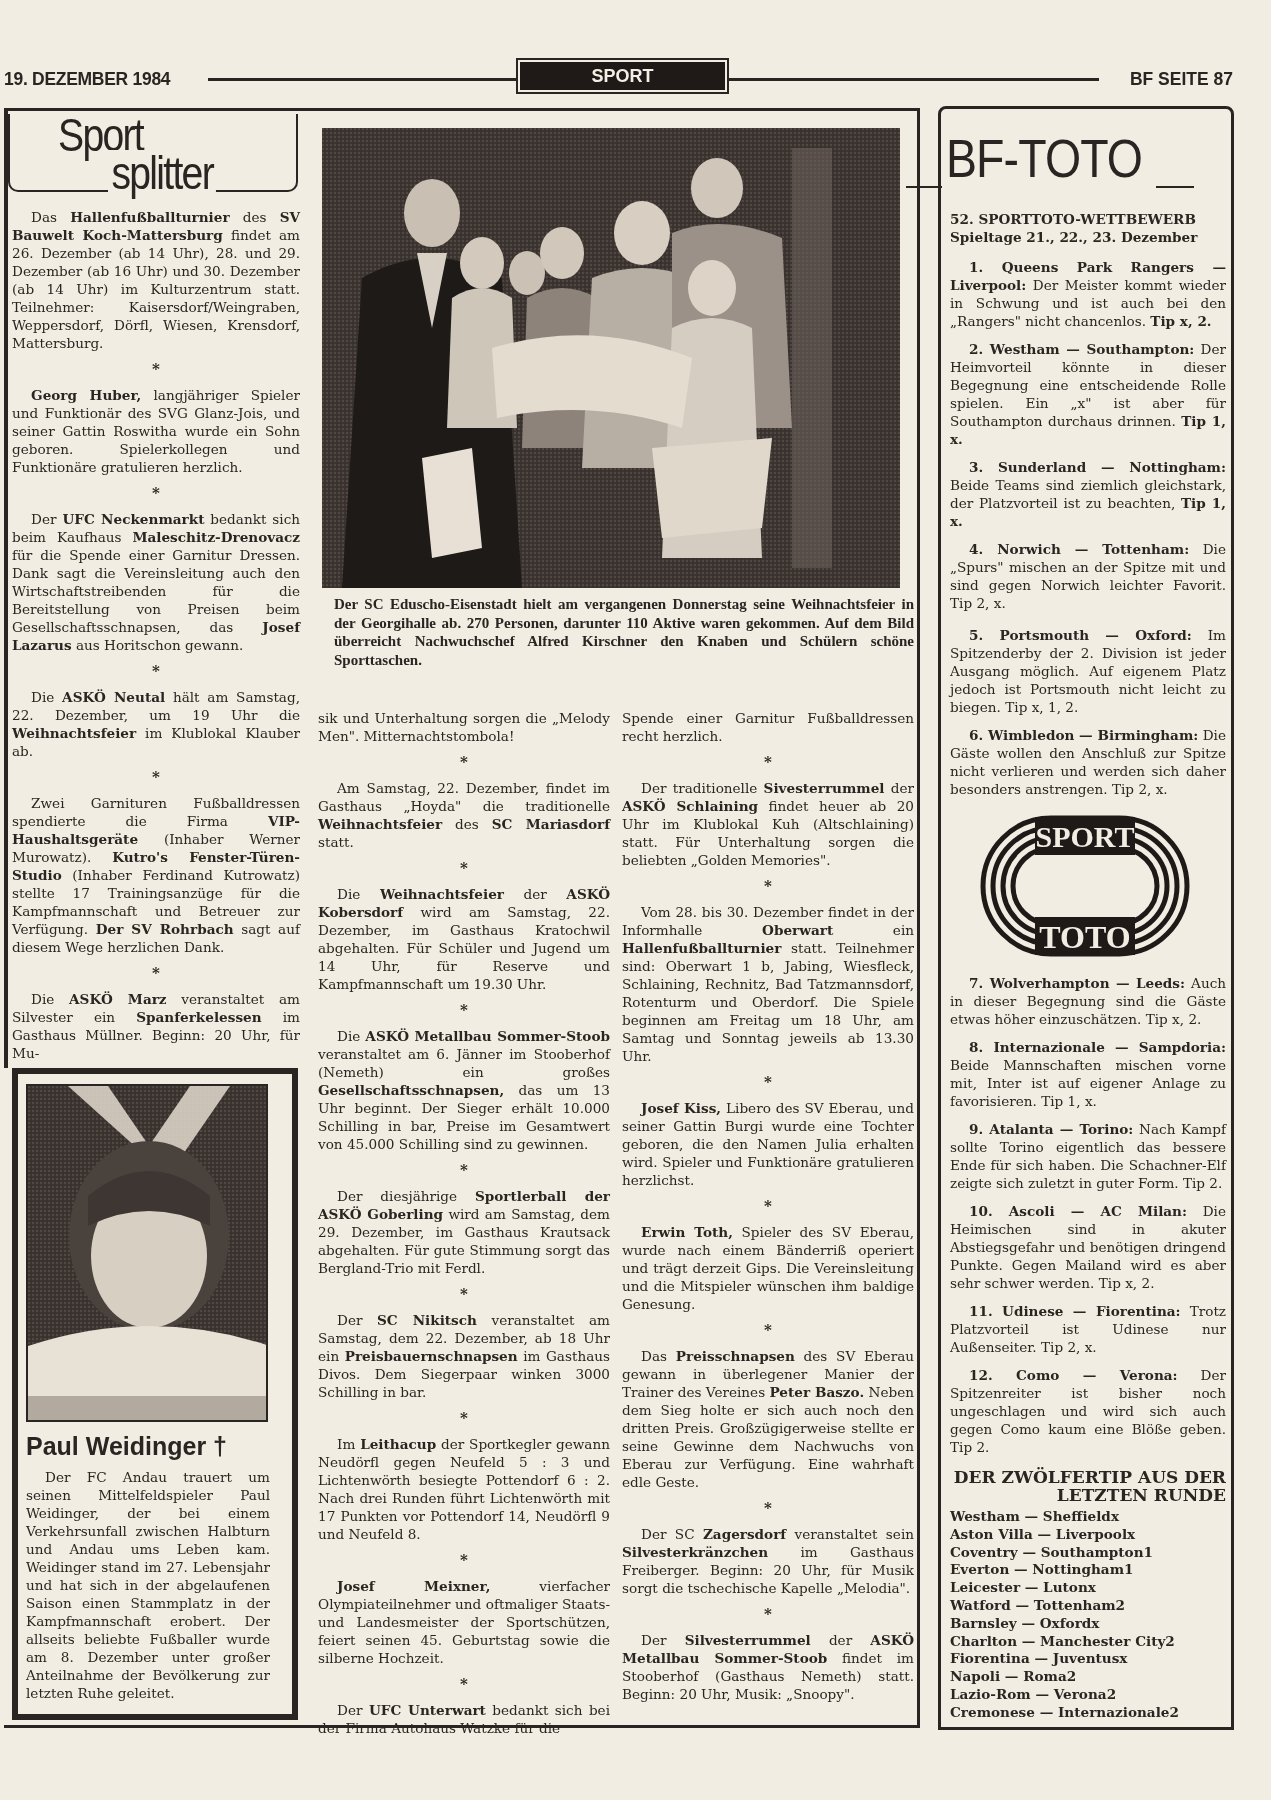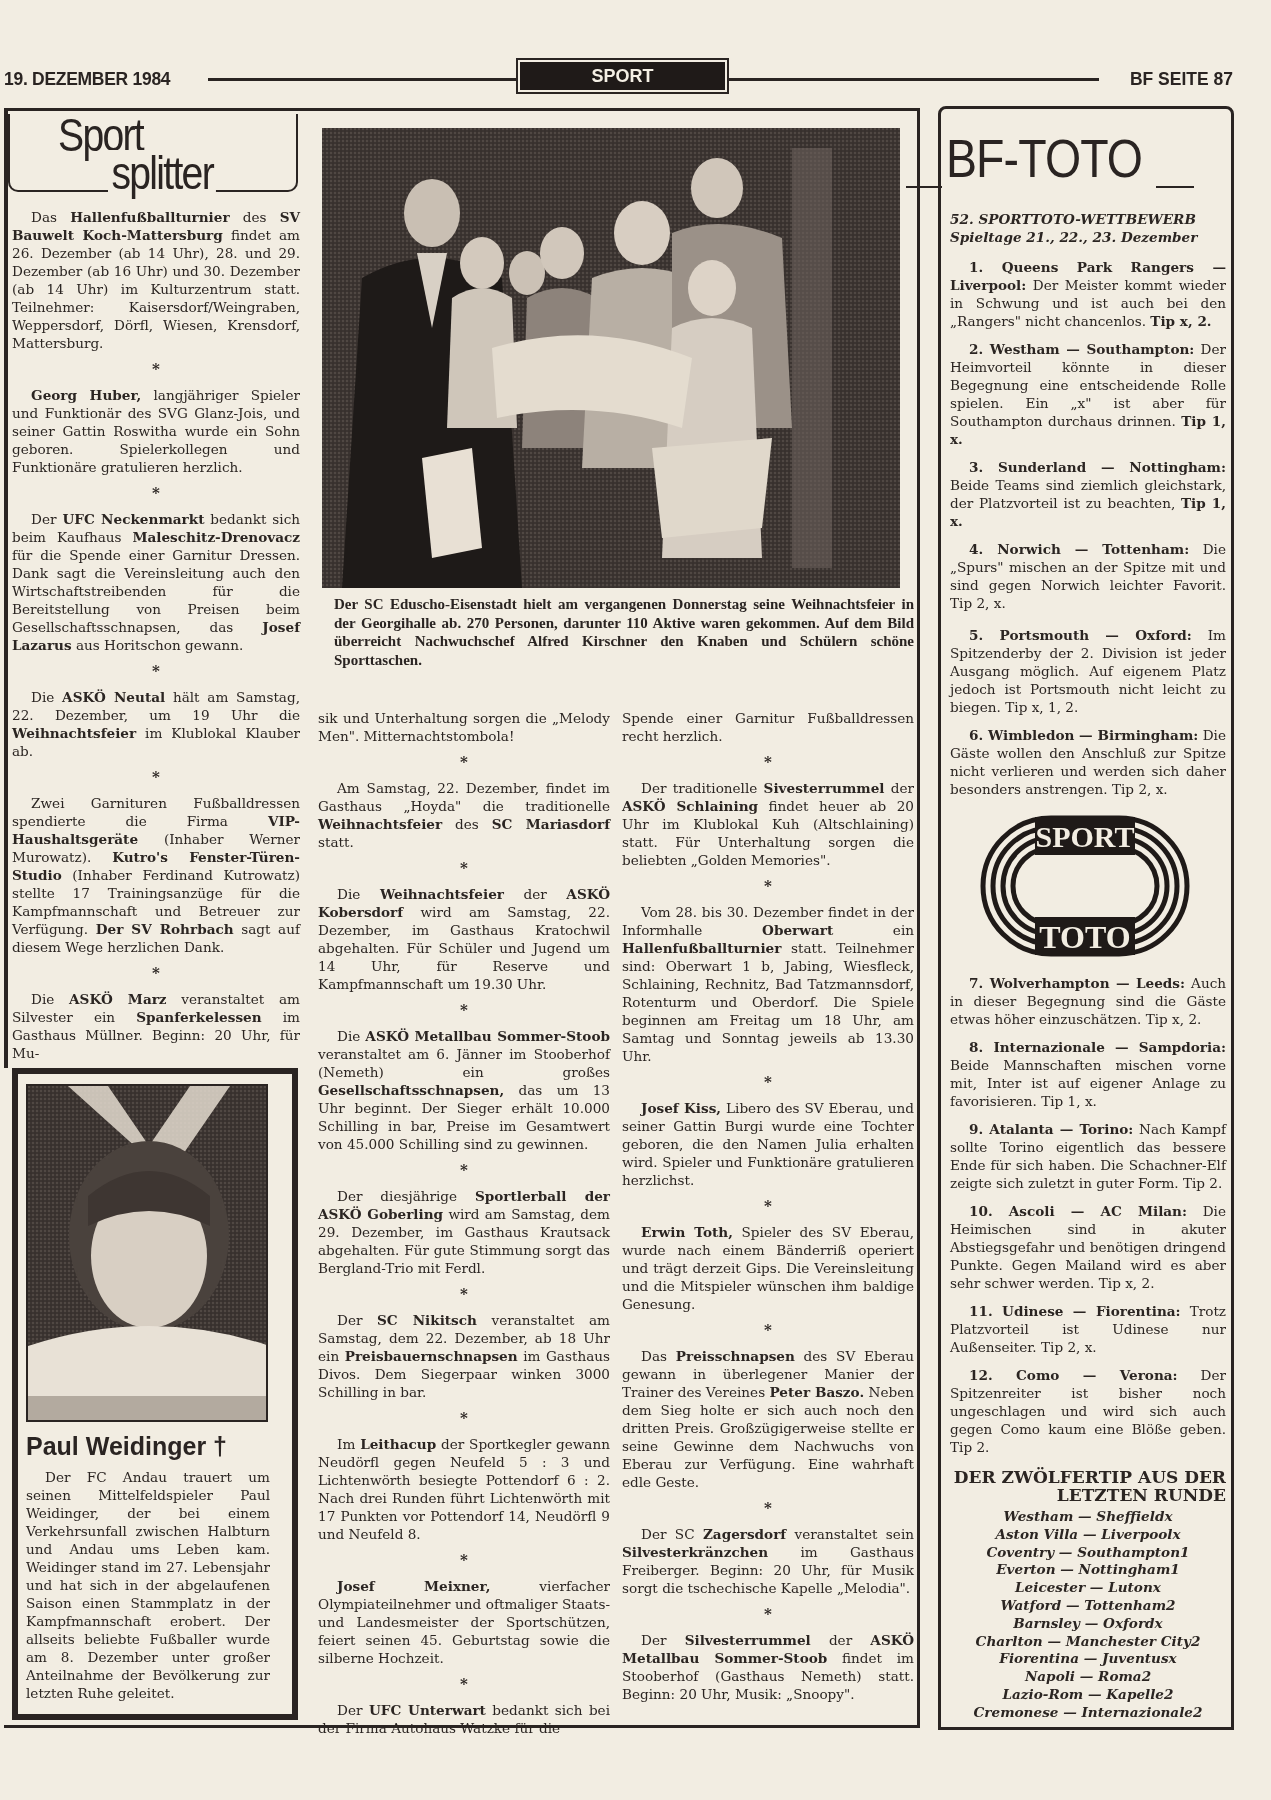--- a/index.html
+++ b/index.html
@@ -45,22 +45,22 @@
   .photo-portrait-frame { left: 12px; top: 1068px; width: 286px; height: 652px; border: 6px solid #2a2422; background: #f2ede2; }
   .photo-portrait { left: 26px; top: 1084px; width: 242px; height: 338px; background: #3a3330; overflow: hidden; border: 2px solid #2a2422; }
 
   .caption { left: 334px; top: 595px; width: 580px; font-family: "Liberation Serif", serif; font-weight: bold; font-size: 15px; line-height: 18.6px; text-align: justify; color: #2a2422; }
 
   .obit-title { left: 26px; top: 1432px; font-family: "Liberation Sans", sans-serif; font-weight: bold; font-size: 25px; color: #2a2422; }
   .obit-body { left: 26px; top: 1468px; width: 244px; }
 
   
   .zwoelf-title { font-weight: bold; font-size: 17px; line-height: 18px; margin-top: 12px; text-align: right; }
-  .zwoelf-row { display: flex; justify-content: center; font-weight: bold; font-size: 13.6px; line-height: 17.8px; font-style: italic; }
-  .sub-head { font-weight: bold; font-size: 13.6px; line-height: 18px; text-align: left; font-style: italic; }
+  .zwoelf-row { display: flex; justify-content: flex-start; font-weight: bold; font-size: 13.6px; line-height: 17.8px; }
+  .sub-head { font-weight: bold; font-size: 13.6px; line-height: 18px; text-align: left; }
 
   
   .toto-logo { left: 980px; top: 815px; width: 210px; height: 142px; }
 </style>
 </head>
 <body>
 
 <div class="abs hdr-date">19. DEZEMBER 1984</div>
 <div class="abs hdr-line" style="left:208px;width:308px;"></div>
 <div class="abs hdr-section">
@@ -244,21 +244,21 @@
       </div>
       <div class="zwoelf-row">
         <span>Fiorentina — Juventus</span>
         <span>x</span>
       </div>
       <div class="zwoelf-row">
         <span>Napoli — Roma</span>
         <span>2</span>
       </div>
       <div class="zwoelf-row">
-        <span>Lazio-Rom — Kapelle</span>
+        <span>Lazio-Rom — Verona</span>
         <span>2</span>
       </div>
       <div class="zwoelf-row">
         <span>Cremonese — Internazionale</span>
         <span>2</span>
       </div>
     </div>
 </div>
 
 <div class="abs toto-logo">

